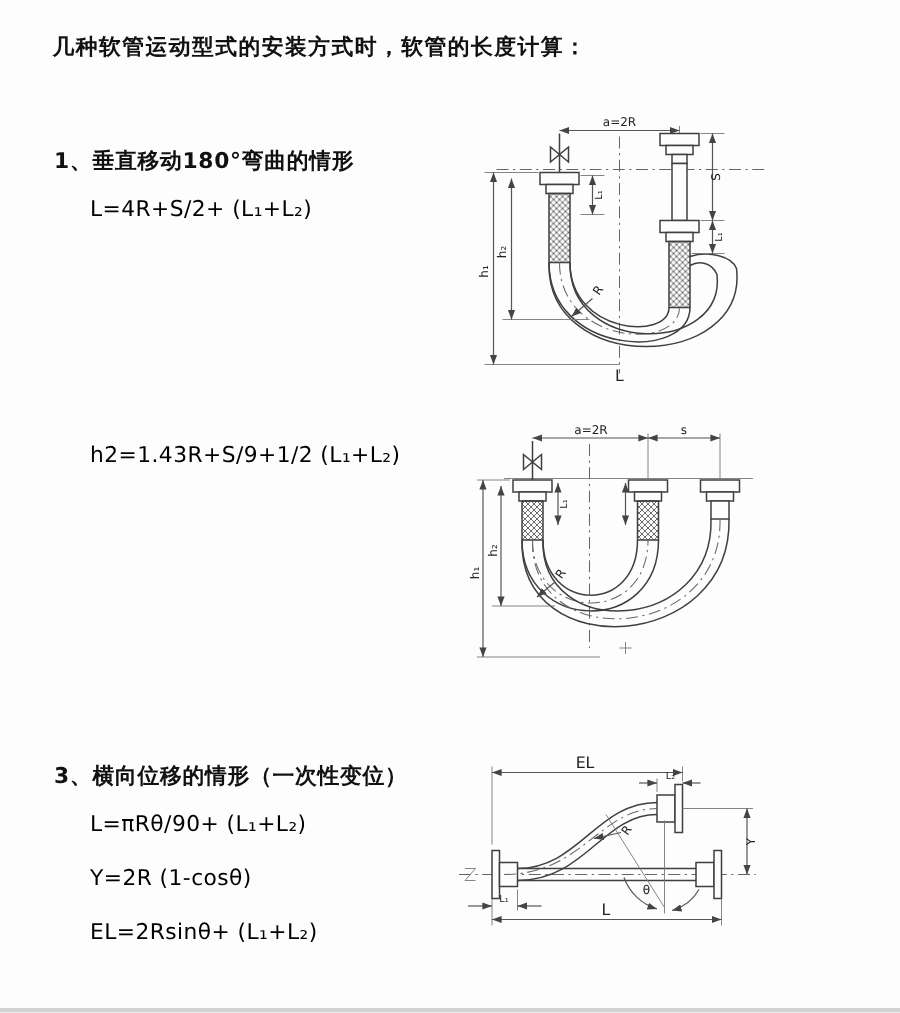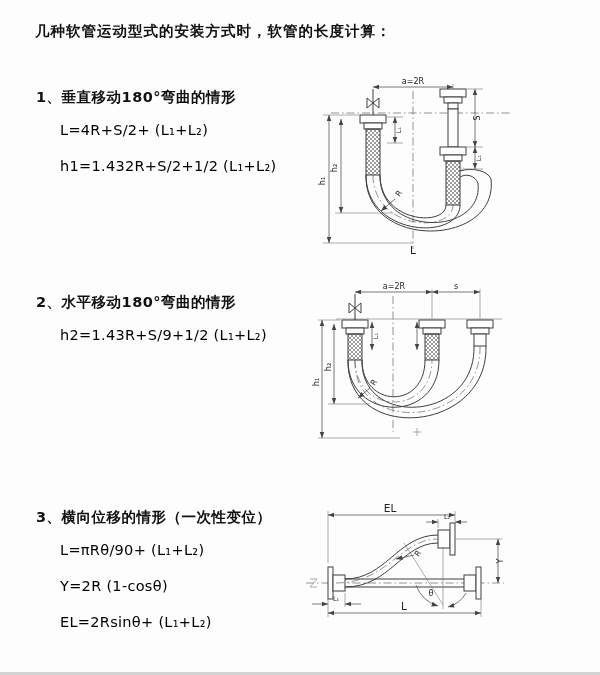--- a/index.html
+++ b/index.html
@@ -6,21 +6,21 @@
   .page{
     position:relative;width:600px;height:675px;margin:0 auto;
     background:#fdfdfd;overflow:hidden;
     font-family:"DejaVu Sans","Liberation Sans",sans-serif;color:#1a1a1a;
   }
   .page-title{
     position:absolute;left:35px;top:22px;
     font-size:14.5px;font-weight:bold;letter-spacing:1px;color:#111;
   }
   .section{position:absolute;left:36px;width:285px;}
-  .sec1{top:88px;} .sec2{top:293px;} .sec3{top:508px;}
+  .sec1{top:98px;} .sec2{top:293px;} .sec3{top:508px;}
   .sec-heading{font-size:14.5px;font-weight:bold;color:#111;letter-spacing:.5px;margin:0 0 12px 0;}
   .formula{font-size:14.5px;color:#000000;letter-spacing:.3px;line-height:22px;margin:0 0 14px 0;padding-left:24px;white-space:nowrap;}
   .diagram{position:absolute;}
   .d1{left:313px;top:73px;width:277px;height:184px;}
   .d2{left:310px;top:282px;width:280px;height:180px;}
   .d3{left:298px;top:497px;width:302px;height:155px;}
   svg{display:block;width:100%;height:100%;}
   .pipe{stroke:#3f3f3f;stroke-width:1;fill:none;}
   .part{stroke:#3f3f3f;stroke-width:1;fill:#fdfdfd;}
   .braid{stroke:#3f3f3f;stroke-width:1;}
@@ -35,21 +35,20 @@
 </head>
 <body>
 
 <div class="page">
 
   <div class="page-title">几种软管运动型式的安装方式时，软管的长度计算：</div>
 
   <div class="section sec1">
     <div class="sec-heading">1、垂直移动180°弯曲的情形</div>
     <div class="formula">L=4R+S/2+ (L₁+L₂)</div>
-    <div class="formula">h1=1.432R+S/2+1/2 (L₁+L₂)</div>
   </div>
 
   <div class="diagram d1">
     <svg viewBox="0 0 277 184">
       <defs>
         <marker id="ar1" markerWidth="9" markerHeight="8" refX="8" refY="4" orient="auto-start-reverse">
           <path d="M0,1 L8,4 L0,7 z" fill="#444"></path>
         </marker>
         <pattern id="ht1" width="4" height="4" patternUnits="userSpaceOnUse">
           <path d="M0,4 L4,0 M0,0 L4,4" stroke="#5a5a5a" stroke-width="0.6"></path>
@@ -115,21 +114,20 @@
       <text class="lbl lbl-sm" transform="rotate(-90 168 85)" x="168" y="85" text-anchor="middle">L₁</text>
 
       <line class="dim" x1="82" y1="126" x2="68" y2="138" marker-end="url(#ar1)"></line>
       <text class="lbl" transform="rotate(-55 88 122)" x="88" y="122" text-anchor="middle" font-size="9">R</text>
 
       <text class="lbl lbl-lg" x="100" y="181" text-anchor="middle">L</text>
     </svg>
   </div>
 
   <div class="section sec2">
-    <div class="sec-heading">2、水平移动180°弯曲的情形</div>
     <div class="formula">h2=1.43R+S/9+1/2 (L₁+L₂)</div>
   </div>
 
   <div class="diagram d2">
     <svg viewBox="0 0 280 180">
       <defs>
         <marker id="ar2" markerWidth="9" markerHeight="8" refX="8" refY="4" orient="auto-start-reverse">
           <path d="M0,1 L8,4 L0,7 z" fill="#444"></path>
         </marker>
         <pattern id="ht2" width="4" height="4" patternUnits="userSpaceOnUse">

